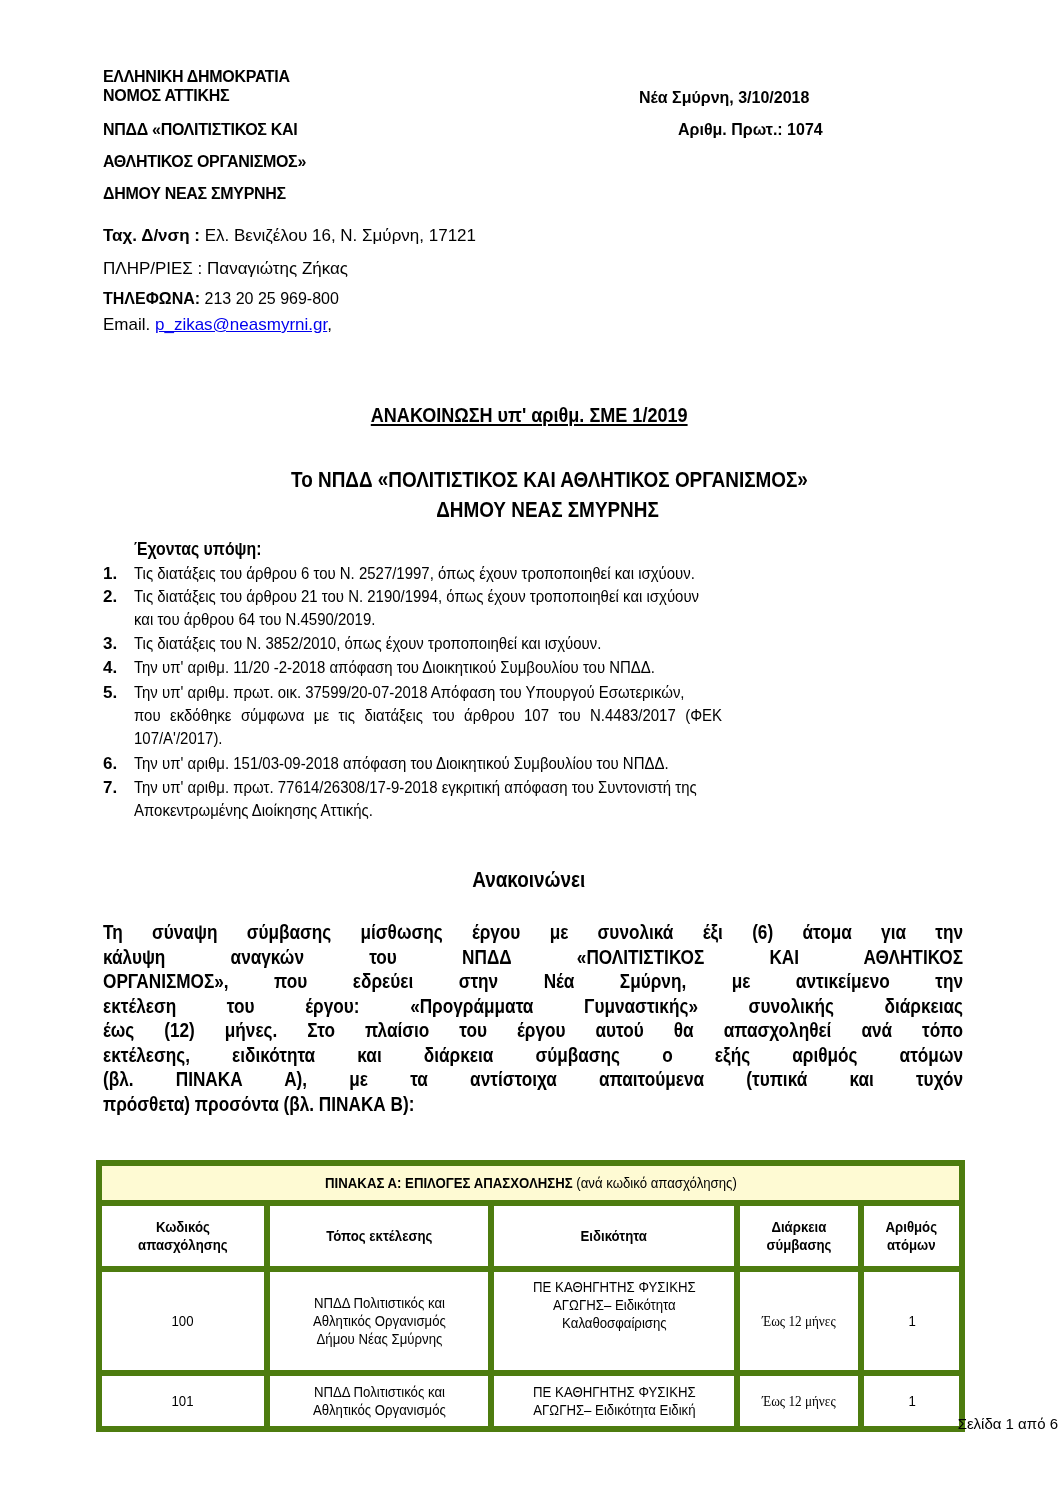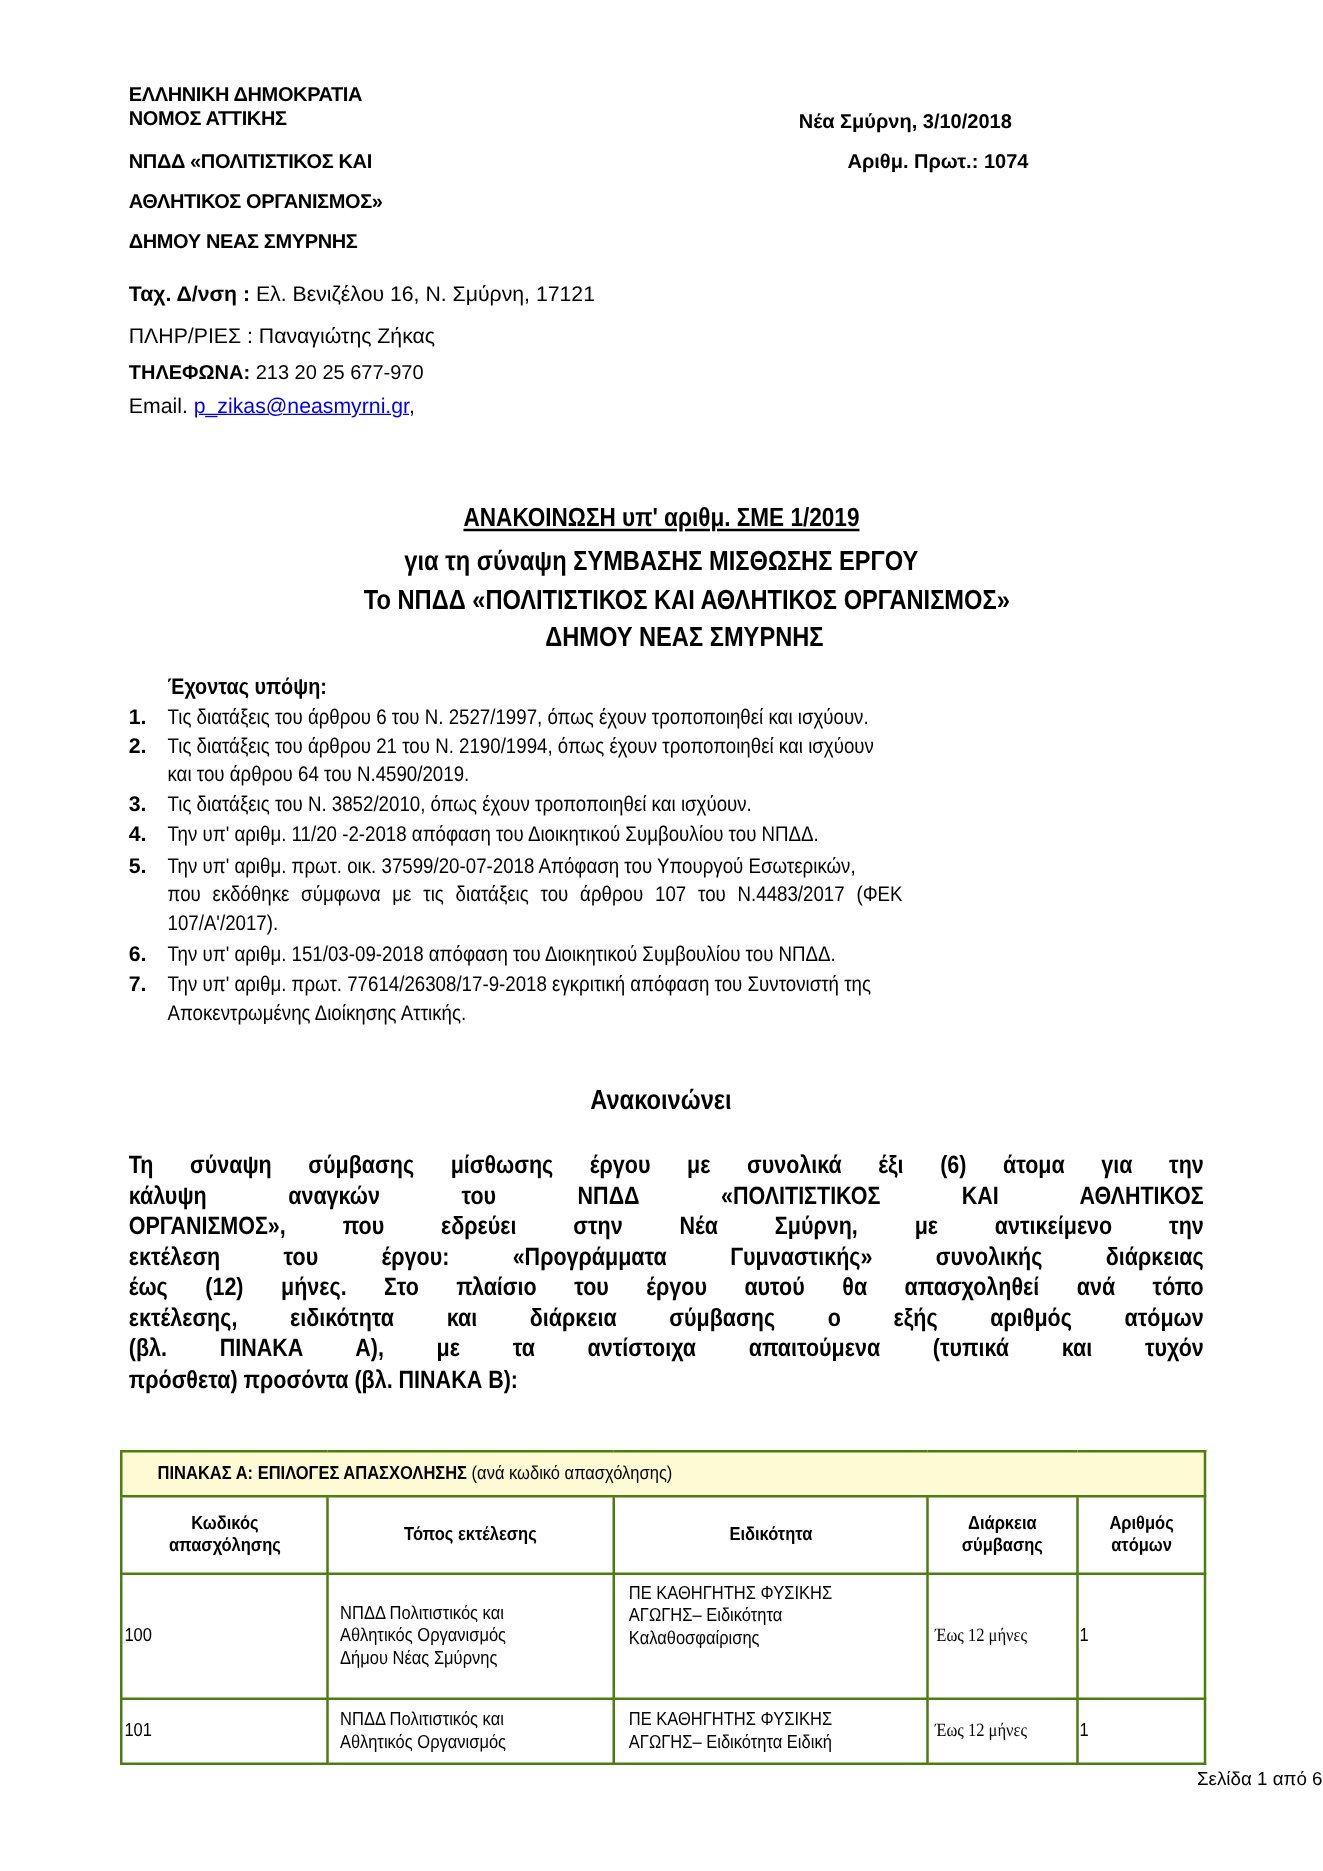--- a/index.html
+++ b/index.html
@@ -19,21 +19,21 @@
   .u { text-decoration: underline; }
 
   .list-item { position: absolute; left: 103px; width: 860px; font-family: "Liberation Sans", sans-serif; font-size: 17px; line-height: 23px; }
   .list-item .num { position: absolute; left: 0; font-weight: bold; }
   .list-item .txt { position: absolute; left: 31px; width: 830px; text-align: justify; transform: scaleX(0.88); transform-origin: left top; width: 940px; }
 
   .intro { position: absolute; left: 103px; width: 860px; font-family: Liberation Sans, sans-serif; font-weight: bold; font-size: 20px; line-height: 24.5px; }
   .intro .line { display: block; white-space: nowrap; transform: scaleX(0.86); transform-origin: left top; width: 1000px; text-align: justify; text-align-last: justify; }
 
   table.tbl { position: absolute; left: 96px; top: 1160px; width: 869px; border-collapse: collapse; font-family: "Liberation Sans", sans-serif; }
-  table.tbl td, table.tbl th { border: 2px solid #4d7c0f; vertical-align: middle; padding: 0; }
+  table.tbl td, table.tbl th { border: 6px solid #4d7c0f; text-align: center; vertical-align: middle; padding: 0; }
   table.tbl { border: 2px solid #000; }
   .tbl .caption-row td { background: #fefad3; height: 34px; font-size: 15px; }
   .tbl .head-row th { height: 60px; font-size: 15px; font-weight: bold; }
   .tbl .r1 td { height: 92px; font-size: 15px; }
   .tbl .r2 td { height: 50px; font-size: 15px; }
   .sq { display: inline-block; transform: scaleX(0.88); line-height: 18px; }
   .footer { font-family: "Liberation Sans", sans-serif; font-weight: normal; font-size: 15px; left: 0; width: 1058px; text-align: right; }
 </style>
 </head>
 <body>
@@ -51,31 +51,28 @@
   <div class="abs sans hdr-right" style="left:639px; top:89px;">Νέα Σμύρνη, 3/10/2018</div>
   <div class="abs sans hdr-right" style="left:678px; top:121px;">Αριθμ. Πρωτ.: 1074</div>
 
   <div class="abs sans contact" style="left:103px; top:226px;">
     <span class="b">Ταχ. Δ/νση :</span><span> Ελ. Βενιζέλου 16, Ν. Σμύρνη, 17121</span>
   </div>
   <div class="abs sans contact" style="left:103px; top:259px;">
     <span>ΠΛΗΡ/ΡΙΕΣ : </span><span>Παναγιώτης Ζήκας</span>
   </div>
   <div class="abs sans contact" style="left:103px; top:290px; font-size:16px;">
-    <span class="b">ΤΗΛΕΦΩΝΑ:</span><span> 213 20 25 677-970</span>
+    <span class="b">ΤΗΛΕΦΩΝΑ:</span><span> 213 20 25 969-800</span>
   </div>
   <div class="abs sans contact" style="left:103px; top:315px;">
     <span>Email. </span><span class="link">p_zikas@neasmyrni.gr</span><span>,</span>
   </div>
 
   <div class="abs title" style="top:403px;">
     <span class="u">ΑΝΑΚΟΙΝΩΣΗ υπ' αριθμ. ΣΜΕ 1/2019</span>
-  </div>
-  <div class="abs title" style="top:436px; font-size:22px;">
-    <span>για τη σύναψη ΣΥΜΒΑΣΗΣ ΜΙΣΘΩΣΗΣ ΕΡΓΟΥ</span>
   </div>
   <div class="abs title" style="top:467px; font-size:22px; left:20px;">
     <span>Το ΝΠΔΔ «ΠΟΛΙΤΙΣΤΙΚΟΣ ΚΑΙ ΑΘΛΗΤΙΚΟΣ ΟΡΓΑΝΙΣΜΟΣ»</span>
   </div>
   <div class="abs title" style="top:497px; font-size:22px; left:18px;">
     <span>ΔΗΜΟΥ ΝΕΑΣ ΣΜΥΡΝΗΣ</span>
   </div>
 
   <div class="abs sans b" style="left:134px; top:539px; font-size:18px; transform:scaleX(0.88); transform-origin:left top;">Έχοντας υπόψη:</div>
 

